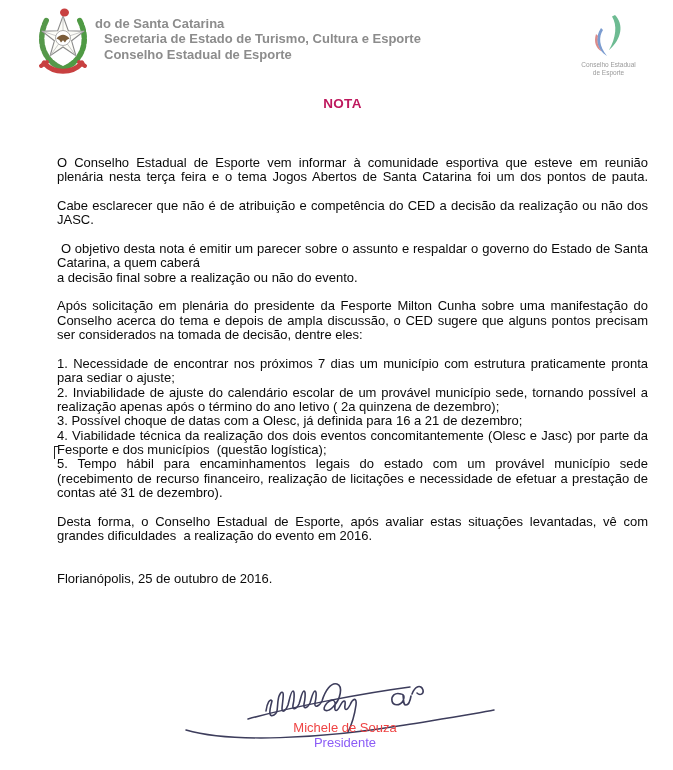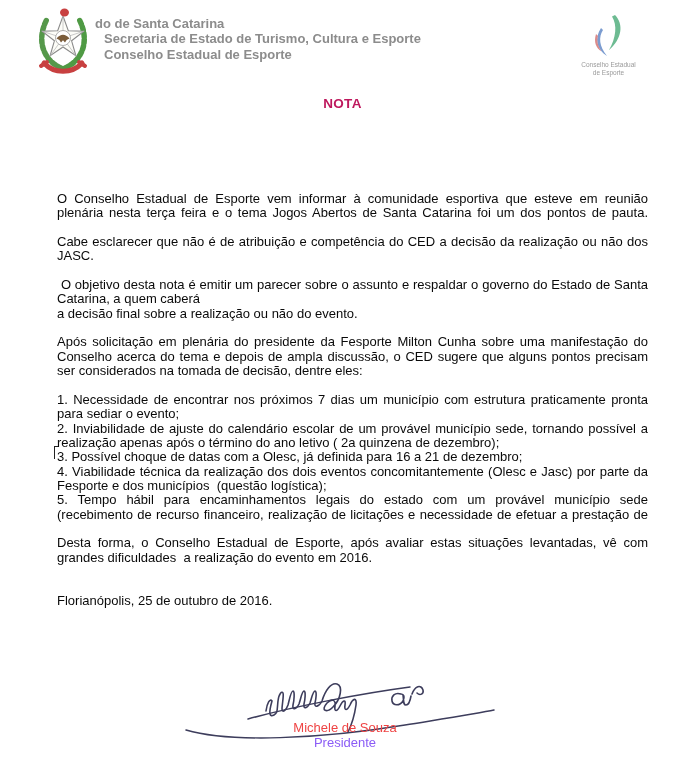--- a/index.html
+++ b/index.html
@@ -24,21 +24,21 @@
     text-align:center; font-size:6.5px; line-height:8px; color:#9a9a9a;
     margin-top:2px;
   }
   
   .doc-title {
     position:absolute; left:47px; top:96px; width:591px;
     text-align:center; font-size:13.5px; font-weight:bold; color:#be185d;
     letter-spacing:0.3px;
   }
   
-  .doc-body { position:absolute; left:57px; top:156px; width:591px; font-size:13px;margin-top:36px; }
+  .doc-body { position:absolute; left:57px; top:156px; width:591px; font-size:13px; }
   .para { margin:0 0 14.35px 0; }
   .para.extra-gap { margin-top:28.7px; }
   .line {
     line-height:14.35px; height:14.35px; white-space:pre; color:#0a0a0a;
   }
   .line.just {
     white-space:pre-wrap; text-align:justify; text-align-last:justify;
   }
   
   .caret {
@@ -112,28 +112,29 @@
         <div class="line">Catarina, a quem caberá</div>
         <div class="line">a decisão final sobre a realização ou não do evento.</div>
       </div>
       <div class="para">
         <div class="line just">Após solicitação em plenária do presidente da Fesporte Milton Cunha sobre uma manifestação do</div>
         <div class="line just">Conselho acerca do tema e depois de ampla discussão, o CED sugere que alguns pontos precisam</div>
         <div class="line">ser considerados na tomada de decisão, dentre eles:</div>
       </div>
       <div class="para">
         <div class="line just">1. Necessidade de encontrar nos próximos 7 dias um município com estrutura praticamente pronta</div>
-        <div class="line">para sediar o evento;</div>
+        <div class="line">para sediar o ajuste;</div>
         <div class="line just">2. Inviabilidade de ajuste do calendário escolar de um provável município sede, tornando possível a</div>
         <div class="line">realização apenas após o término do ano letivo ( 2a quinzena de dezembro);</div>
         <div class="line">3. Possível choque de datas com a Olesc, já definida para 16 a 21 de dezembro;</div>
         <div class="line just">4. Viabilidade técnica da realização dos dois eventos concomitantemente (Olesc e Jasc) por parte da</div>
         <div class="line">Fesporte e dos municípios  (questão logística);</div>
         <div class="line just">5. Tempo hábil para encaminhamentos legais do estado com um provável município sede</div>
         <div class="line just">(recebimento de recurso financeiro, realização de licitações e necessidade de efetuar a prestação de</div>
+        <div class="line">contas até 31 de dezembro).</div>
       </div>
       <div class="para">
         <div class="line just">Desta forma, o Conselho Estadual de Esporte, após avaliar estas situações levantadas, vê com</div>
         <div class="line">grandes dificuldades  a realização do evento em 2016.</div>
       </div>
       <div class="para extra-gap">
         <div class="line">Florianópolis, 25 de outubro de 2016.</div>
       </div>
     </div>
 

